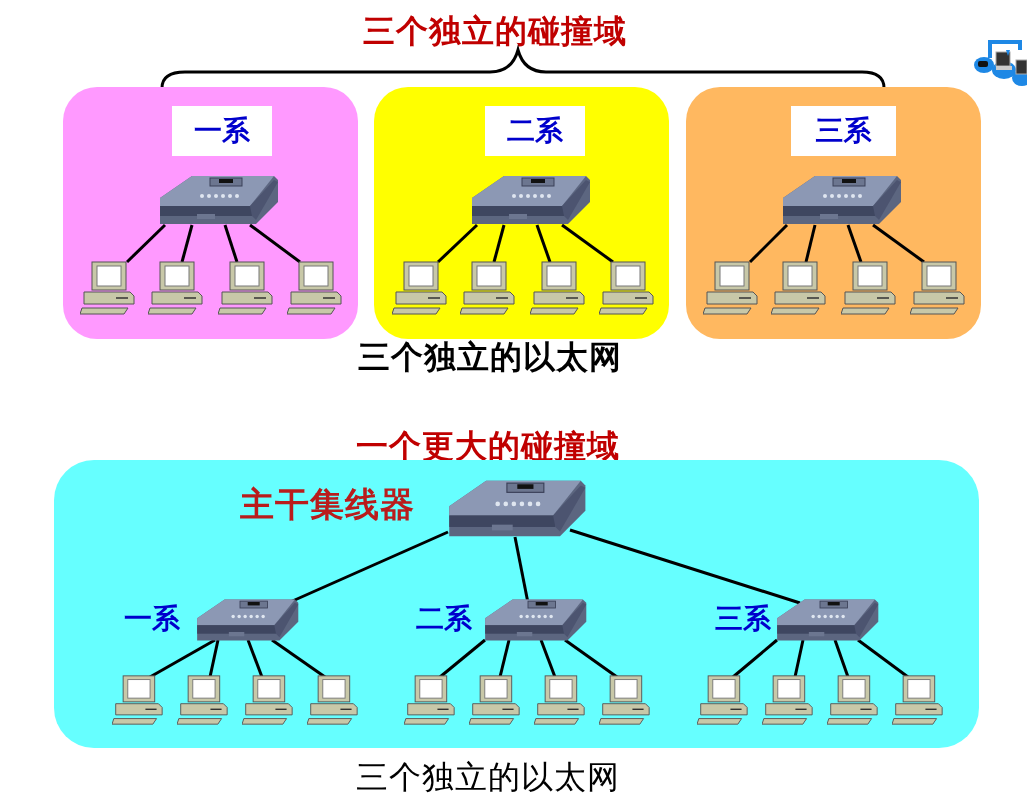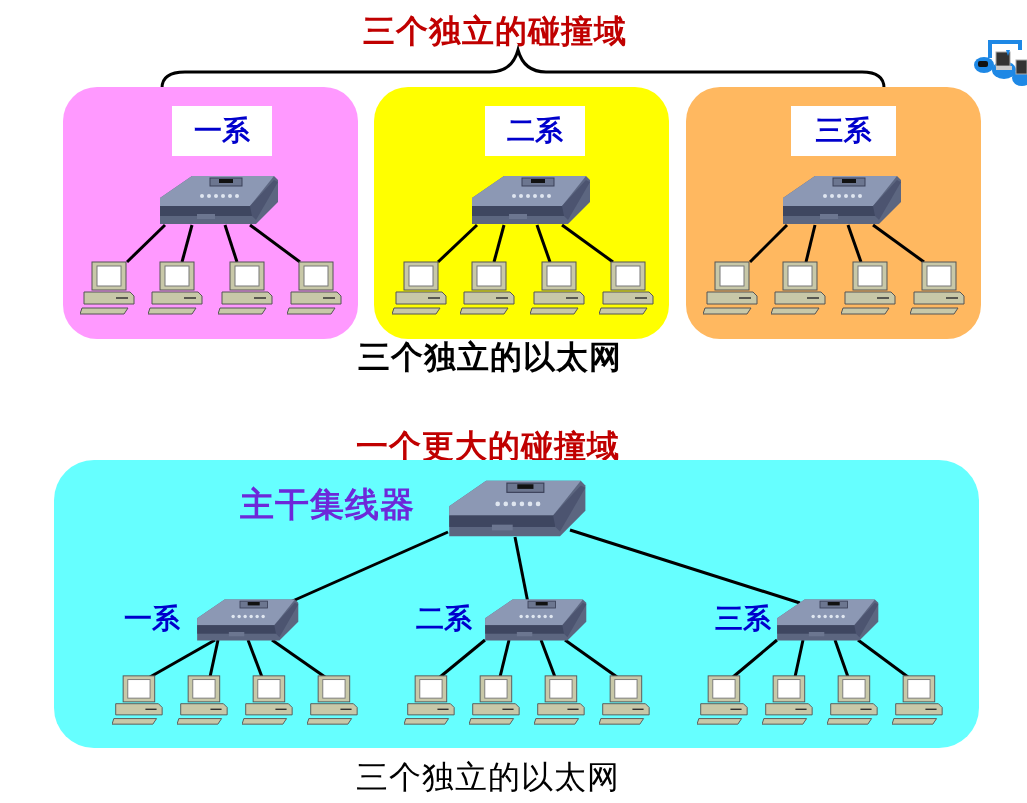--- a/index.html
+++ b/index.html
@@ -5,21 +5,21 @@
   html, body { margin:0; padding:0; }
   body { width:1027px; height:803px; position:relative; overflow:hidden; background:#ffffff;
          font-family:"DejaVu Sans","Liberation Sans",sans-serif; }
   .abs { position:absolute; }
   .title-red { color:#c00000; font-size:32px; font-weight:bold; letter-spacing:1px; white-space:nowrap; }
   .caption { color:#000; font-size:32px; white-space:nowrap; letter-spacing:1px; }
   .panel { position:absolute; border-radius:34px; }
   .dept-box { position:absolute; background:#fff; color:#0000cc; font-size:28px; font-weight:bold;
               display:flex; align-items:center; justify-content:center; }
   .dept-label { position:absolute; color:#0000cc; font-size:28px; font-weight:bold; white-space:nowrap; }
-  .backbone-label { position:absolute; color:#6d28d9; font-size:34px; font-weight:bold; white-space:nowrap; letter-spacing:1px; }
+  .backbone-label { position:absolute; color:#b91c1c; font-size:34px; font-weight:bold; white-space:nowrap; letter-spacing:1px; }
   svg.layer { position:absolute; left:0; top:0; }
   .hub, .pc, .corner-logo { position:absolute; }
 </style>
 </head>
 <body>
 
 <svg class="corner-logo" style="left:970px;top:30px;" width="57" height="70" viewBox="0 0 57 70">
   <ellipse cx="14" cy="35" rx="10" ry="8" fill="#1e88e5"></ellipse>
   <rect x="8" y="31" width="10" height="6" rx="2" fill="#111"></rect>
   <ellipse cx="34" cy="40" rx="12" ry="9" fill="#1e88e5"></ellipse>

